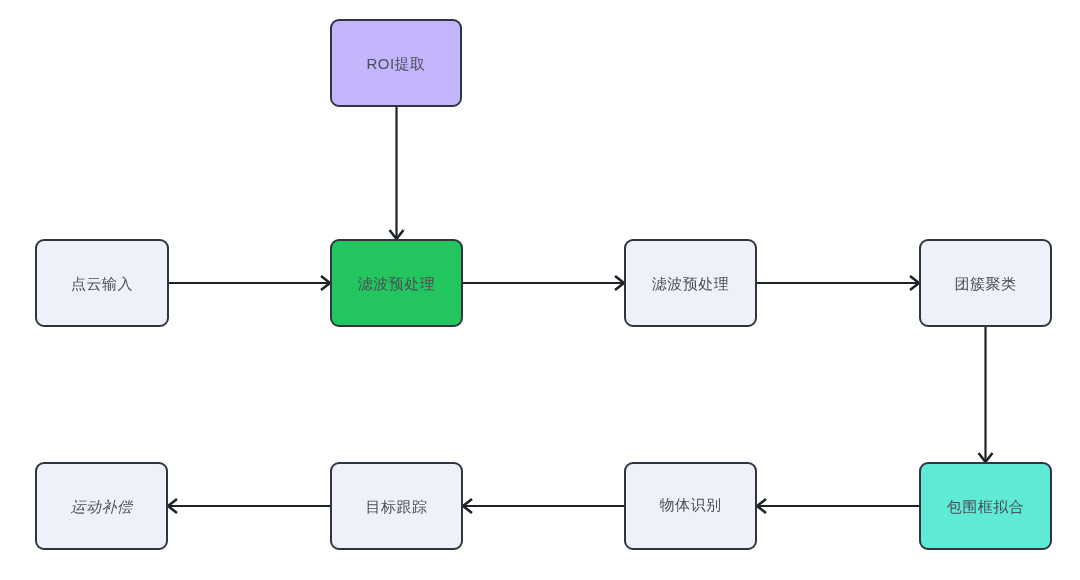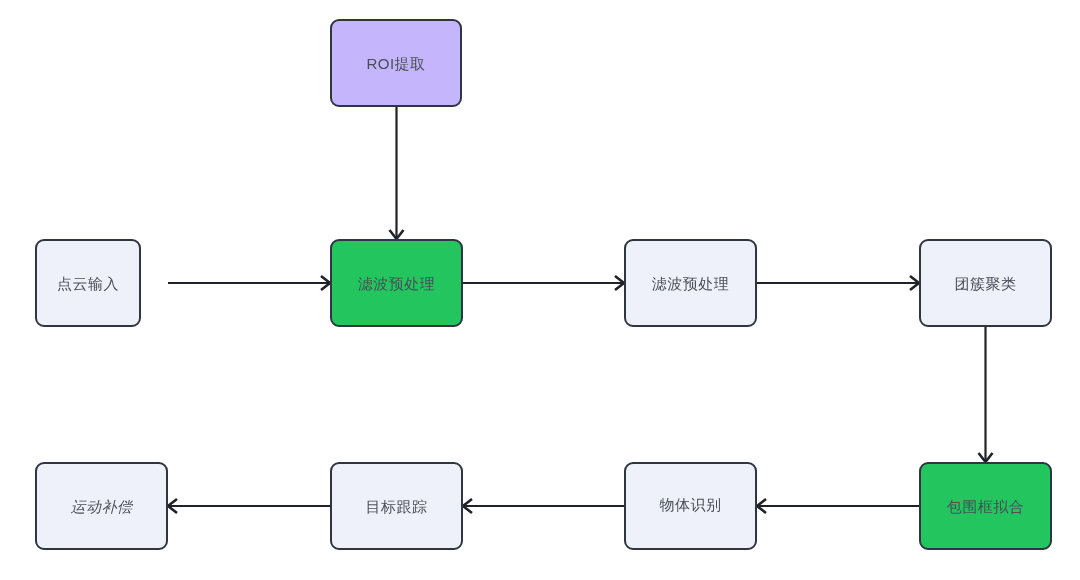--- a/index.html
+++ b/index.html
@@ -80,33 +80,33 @@
         <polyline points="472,499 463,506 472,513" fill="none" stroke="#1f2228" stroke-width="2.6" stroke-linecap="butt" stroke-linejoin="miter"></polyline>
       </g>
       <g>
         <line x1="330" y1="506" x2="168" y2="506" stroke="#1f2228" stroke-width="2.2"></line>
         <polyline points="177,499 168,506 177,513" fill="none" stroke="#1f2228" stroke-width="2.6" stroke-linecap="butt" stroke-linejoin="miter"></polyline>
       </g>
     </svg>
 <div class="node" style="left: 330px; top: 19px; width: 132px; height: 88px; background: #c4b5fd; border-color: rgb(47, 54, 64); color: rgb(74, 79, 87);">
       <span>ROI提取</span>
     </div>
-    <div class="node" style="left: 35px; top: 239px; width: 106px; height: 88px; background: rgb(238, 241, 250); border-color: rgb(47, 54, 64); color: rgb(74, 79, 87); justify-content: center;">
+    <div class="node" style="left: 35px; top: 239px; width: 134px; height: 88px; background: rgb(238, 241, 250); border-color: rgb(47, 54, 64); color: rgb(74, 79, 87); justify-content: center;">
       <span>点云输入</span>
     </div>
     <div class="node" style="left: 330px; top: 239px; width: 133px; height: 88px; background: #22c55e; border-color: rgb(47, 54, 64); color: rgb(74, 79, 87);">
       <span>滤波预处理</span>
     </div>
     <div class="node" style="left: 624px; top: 239px; width: 133px; height: 88px; background: rgb(238, 241, 250); border-color: rgb(47, 54, 64); color: rgb(74, 79, 87);">
       <span>滤波预处理</span>
     </div>
     <div class="node" style="left: 919px; top: 239px; width: 133px; height: 88px; background: rgb(238, 241, 250); border-color: rgb(47, 54, 64); color: rgb(74, 79, 87); align-items: center;">
       <span>团簇聚类</span>
     </div>
-    <div class="node" style="left: 919px; top: 462px; width: 133px; height: 88px; background: #22c55e; border-color: rgb(47, 54, 64); color: rgb(74, 79, 87);">
+    <div class="node" style="left: 919px; top: 462px; width: 133px; height: 88px; background: #5eead4; border-color: rgb(47, 54, 64); color: rgb(74, 79, 87);">
       <span>包围框拟合</span>
     </div>
     <div class="node" style="left: 624px; top: 462px; width: 133px; height: 88px; background: rgb(238, 241, 250); border-color: rgb(47, 54, 64); color: rgb(74, 79, 87); font-family: Liberation Mono, monospace;">
       <span>物体识别</span>
     </div>
     <div class="node" style="left: 330px; top: 462px; width: 133px; height: 88px; background: rgb(238, 241, 250); border-color: rgb(47, 54, 64); color: rgb(74, 79, 87);">
       <span>目标跟踪</span>
     </div>
     <div class="node" style="left: 35px; top: 462px; width: 133px; height: 88px; background: rgb(238, 241, 250); border-color: rgb(47, 54, 64); color: rgb(74, 79, 87); font-style: italic;">
       <span>运动补偿</span>

